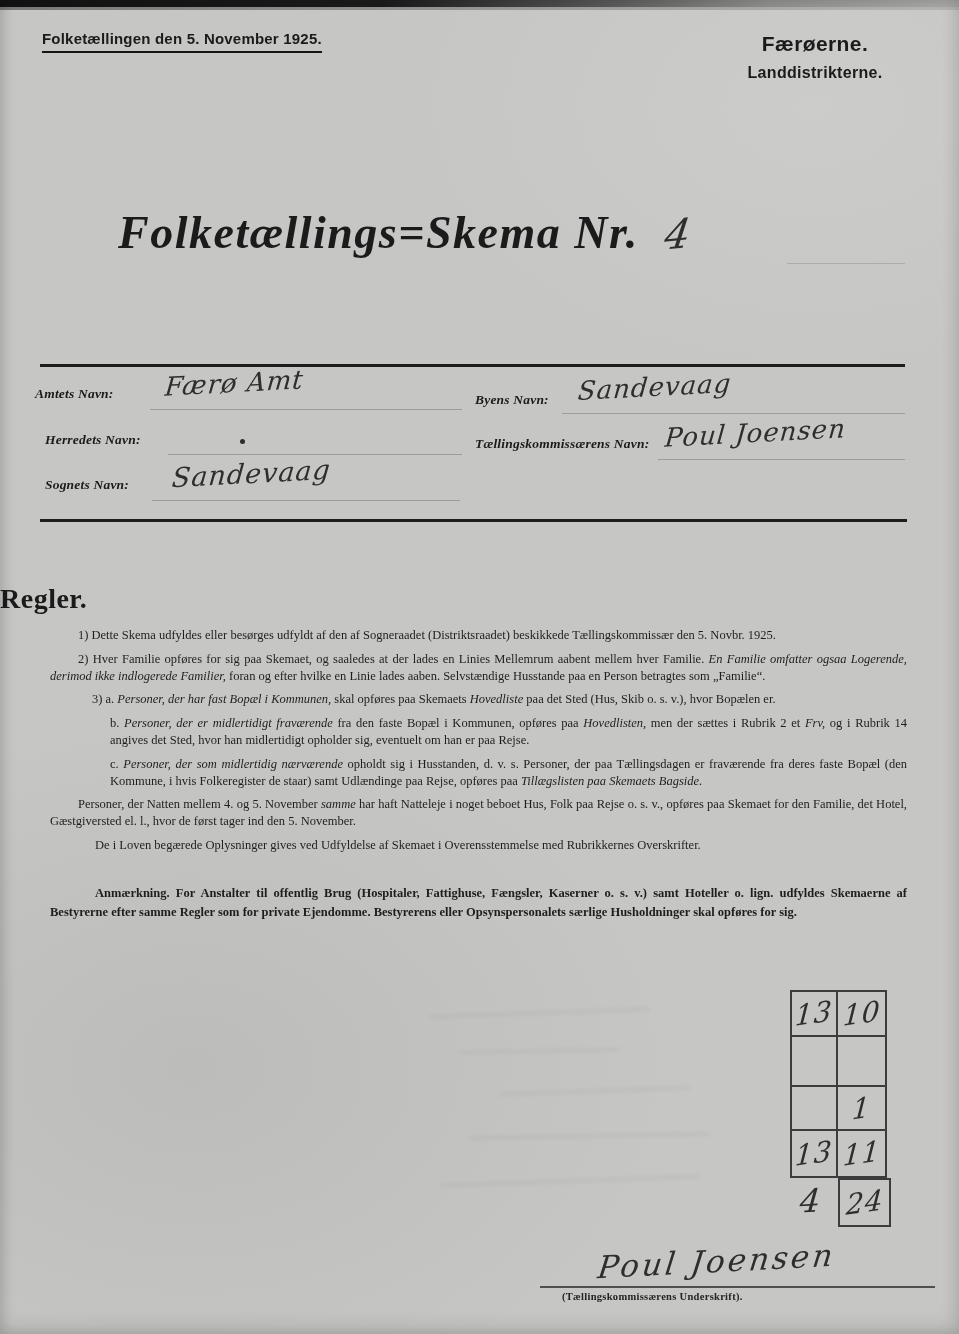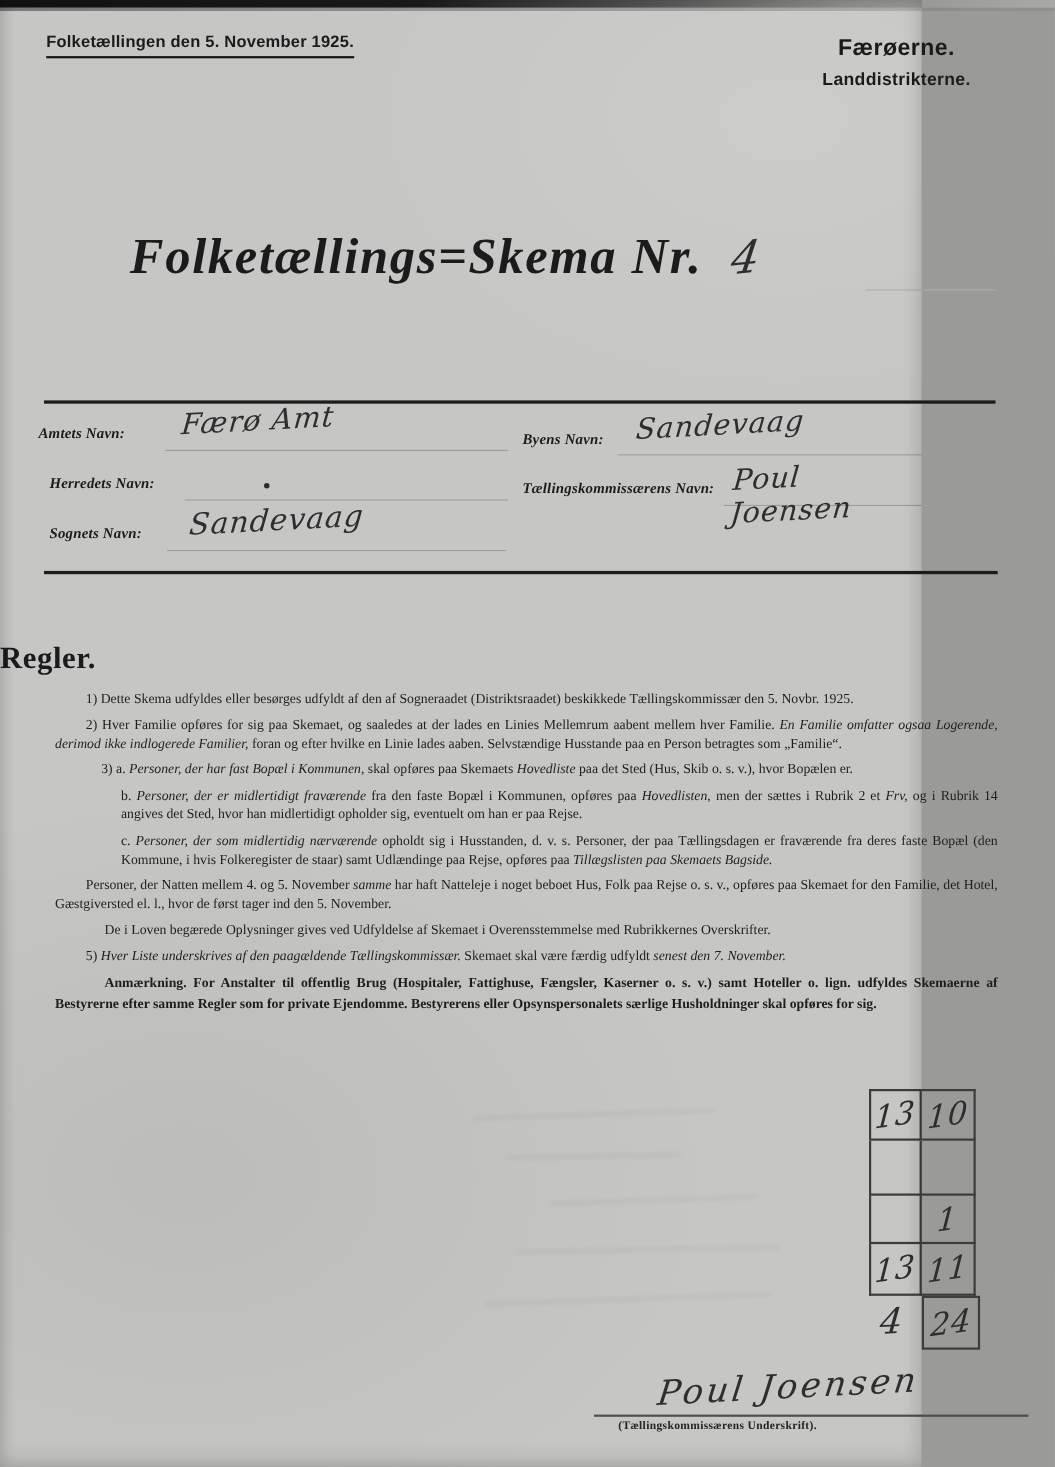--- a/index.html
+++ b/index.html
@@ -2,21 +2,21 @@
 <html><head>
 <meta charset="utf-8">
 <style>
   html,body{margin:0;padding:0;}
   body{
     width:959px;height:1334px;overflow:hidden;
     background:#9a9a98;
     font-family:"Liberation Serif", serif;
   }
   .page{
-    position:relative;width:838px;height:1334px;
+    position:relative;width:959px;height:1334px;
     background:
       radial-gradient(ellipse 600px 400px at 85% 8%, rgba(255,255,255,0.10), transparent 70%),
       radial-gradient(ellipse 700px 500px at 20% 80%, rgba(0,0,0,0.05), transparent 70%),
       #c6c6c4;
     color:#1b1b1b;
   }
   .page::after{
     content:"";position:absolute;inset:0;pointer-events:none;
     box-shadow:inset 0 -8px 18px rgba(0,0,0,0.10), inset -6px 0 14px rgba(0,0,0,0.06), inset 5px 0 10px rgba(0,0,0,0.08);
   }
@@ -146,21 +146,20 @@
   <div class="regler-h">Regler.</div>
 
   <div class="rules">
     <p class="p-ind"><span>1) Dette Skema udfyldes eller besørges udfyldt af den af Sogneraadet (Distriktsraadet) beskikkede Tællingskommissær den 5. Novbr. 1925.</span></p>
     <p class="p-ind"><span>2) Hver Familie opføres for sig paa Skemaet, og saaledes at der lades en Linies Mellemrum aabent mellem hver Familie. </span><i>En Familie omfatter ogsaa Logerende, derimod ikke indlogerede Familier,</i><span> foran og efter hvilke en Linie lades aaben. Selvstændige Husstande paa en Person betragtes som „Familie“.</span></p>
     <p class="p-sub"><span>3) a. </span><i>Personer, der har fast Bopæl i Kommunen,</i><span> skal opføres paa Skemaets </span><i>Hovedliste</i><span> paa det Sted (Hus, Skib o. s. v.), hvor Bopælen er.</span></p>
     <p class="p-sub2"><span>b. </span><i>Personer, der er midlertidigt fraværende</i><span> fra den faste Bopæl i Kommunen, opføres paa </span><i>Hovedlisten,</i><span> men der sættes i Rubrik 2 et </span><i>Frv,</i><span> og i Rubrik 14 angives det Sted, hvor han midlertidigt opholder sig, eventuelt om han er paa Rejse.</span></p>
     <p class="p-sub2"><span>c. </span><i>Personer, der som midlertidig nærværende</i><span> opholdt sig i Husstanden, d. v. s. Personer, der paa Tællingsdagen er fraværende fra deres faste Bopæl (den Kommune, i hvis Folkeregister de staar) samt Udlændinge paa Rejse, opføres paa </span><i>Tillægslisten paa Skemaets Bagside.</i></p>
     <p class="p-ind"><span>Personer, der Natten mellem 4. og 5. November </span><i>samme</i><span> har haft Natteleje i noget beboet Hus, Folk paa Rejse o. s. v., opføres paa Skemaet for den Familie, det Hotel, Gæstgiversted el. l., hvor de først tager ind den 5. November.</span></p>
     <p class="p-ind2"><span>De i Loven begærede Oplysninger gives ved Udfyldelse af Skemaet i Overensstemmelse med Rubrikkernes Overskrifter.</span></p>
-    <p class="p-ind"><span>5) </span><i>Hver Liste underskrives af den paagældende Tællingskommissær.</i><span> Skemaet skal være færdig udfyldt </span><i>senest den 7. November.</i></p>
   </div>
 
   <div class="anm"><b>Anmærkning.</b><span> For Anstalter til offentlig Brug (Hospitaler, Fattighuse, Fængsler, Kaserner o. s. v.) samt Hoteller o. lign. udfyldes Skemaerne af Bestyrerne efter samme Regler som for private Ejendomme. Bestyrerens eller Opsynspersonalets særlige Husholdninger skal opføres for sig.</span></div>
 
   <div class="ghost ghost-l" style="left:430px;top:1012px;width:220px;transform:rotate(-2deg);"></div>
   <div class="ghost ghost-l" style="left:460px;top:1050px;width:160px;transform:rotate(-1deg);"></div>
   <div class="ghost ghost-l" style="left:500px;top:1090px;width:190px;transform:rotate(-2deg);"></div>
   <div class="ghost ghost-l" style="left:470px;top:1135px;width:240px;transform:rotate(-1deg);"></div>
   <div class="ghost ghost-l" style="left:440px;top:1180px;width:260px;transform:rotate(-2deg);"></div>
 

